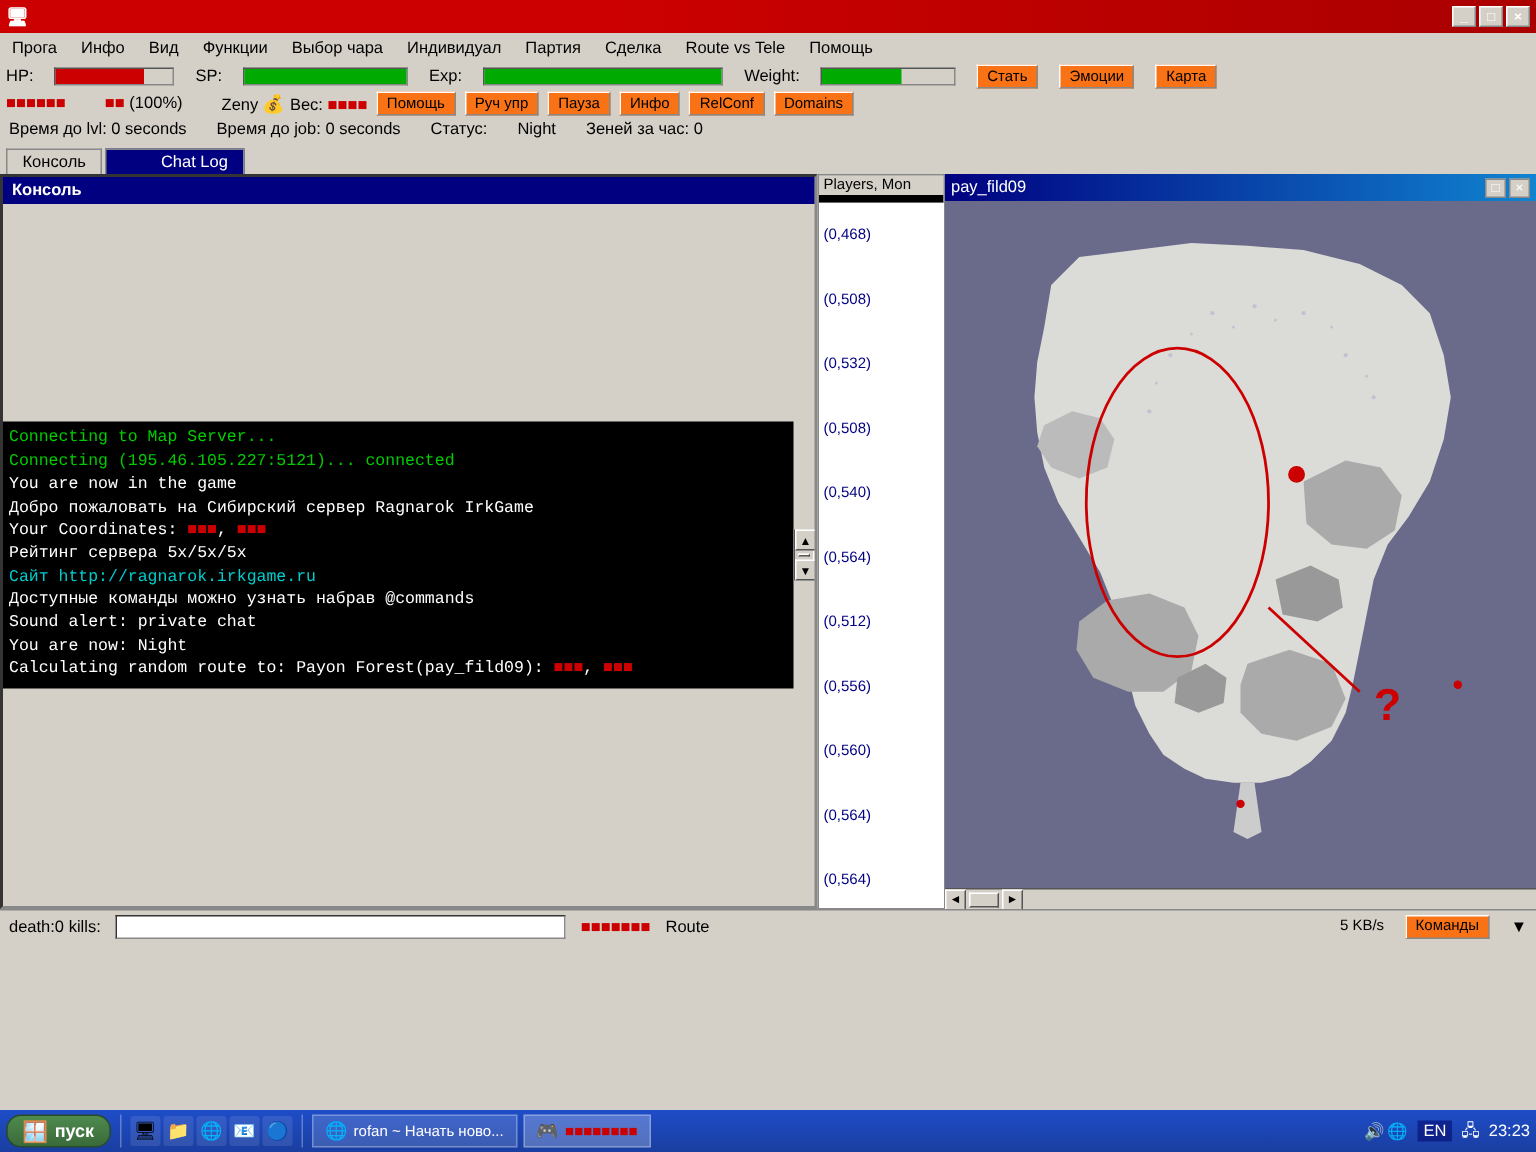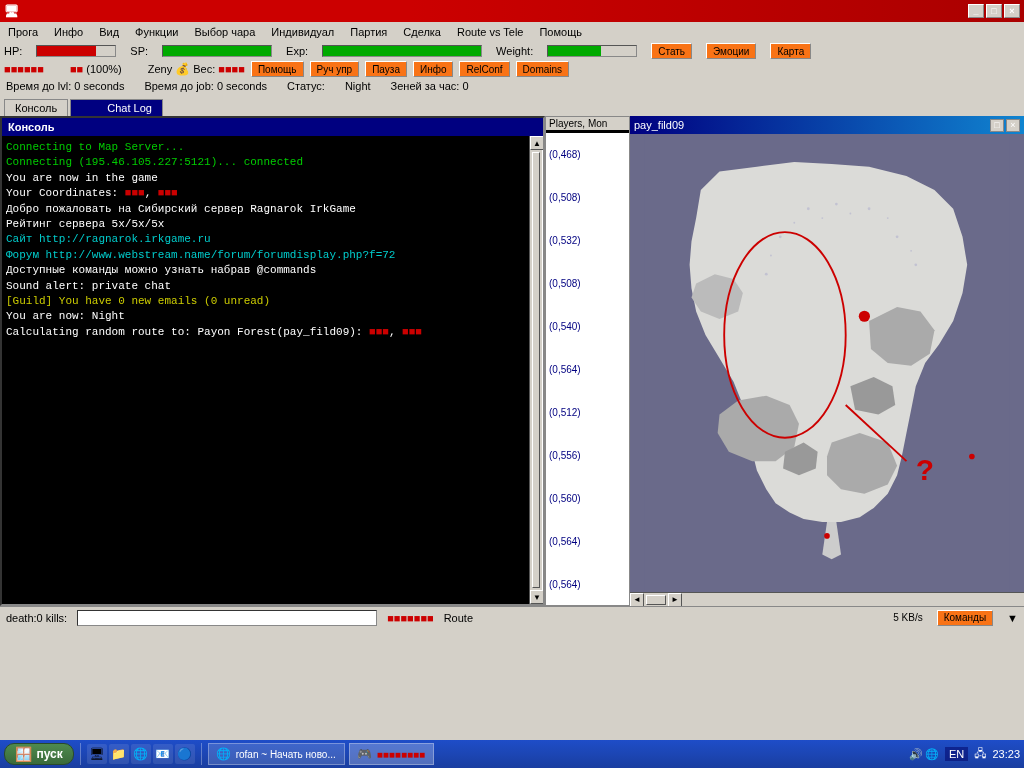--- a/index.html
+++ b/index.html
@@ -163,37 +163,38 @@
     }
     .console-output .line { display: block; }
     .console-output .line-white { color: #ffffff; }
     .console-output .line-green { color: #00cc00; }
     .console-output .line-yellow { color: #cccc00; }
     .console-output .line-cyan { color: #00cccc; }
     .console-row {
       display: flex;
       flex: 1;
       overflow: hidden;
+      align-items: center;
     }
 
     
     .players-panel {
       width: 85px;
       background: #d4d0c8;
       border: 1px solid #888;
       display: flex;
       flex-direction: column;
       font-size: 10px;
       overflow: hidden;
     }
     .players-title {
       background: #d4d0c8;
       padding: 1px 3px;
       font-size: 10px;
-      border-bottom: 3px solid #000000;
+      border-bottom: 5px solid #000000;
       white-space: nowrap;
     }
     .players-list {
       flex: 1;
       overflow-y: auto;
       background: white;
     }
     .player-entry {
       padding: 16px 3px;
       font-size: 10px;
@@ -457,28 +458,26 @@
 
 <div class="main-content" style="height: 490px;">
 
   <div class="console-panel">
     <div class="console-title">Консоль</div>
     <div class="console-row">
       <div class="console-output">
         <span class="line line-green">Connecting to Map Server...</span>
         <span class="line line-green">Connecting (195.46.105.227:5121)... connected</span>
         <span class="line line-white">You are now in the game</span>
+        <span class="line line-white">Добро пожаловать на Сибирский сервер Ragnarok IrkGame</span>
         <span class="line line-white">Your Coordinates: <span style="color:#cc0000;">■■■</span>, <span style="color:#cc0000;">■■■</span></span>
-        <span class="line line-white">Добро пожаловать на Сибирский сервер Ragnarok IrkGame</span>
         <span class="line line-white">Рейтинг сервера 5x/5x/5x</span>
         <span class="line line-cyan">Сайт http://ragnarok.irkgame.ru</span>
-        <span class="line line-cyan">Форум http://www.webstream.name/forum/forumdisplay.php?f=72</span>
         <span class="line line-white">Доступные команды можно узнать набрав @commands</span>
         <span class="line line-white">Sound alert: private chat</span>
-        <span class="line line-yellow">[Guild] You have 0 new emails (0 unread)</span>
         <span class="line line-white">You are now: Night</span>
         <span class="line line-white">Calculating random route to: Payon Forest(pay_fild09): <span style="color:#cc0000;">■■■</span>, <span style="color:#cc0000;">■■■</span></span>
       </div>
       <div class="scrollbar-v">
         <div class="scrollbar-btn">▲</div>
         <div class="scrollbar-thumb"></div>
         <div class="scrollbar-btn">▼</div>
       </div>
     </div>
   </div>

